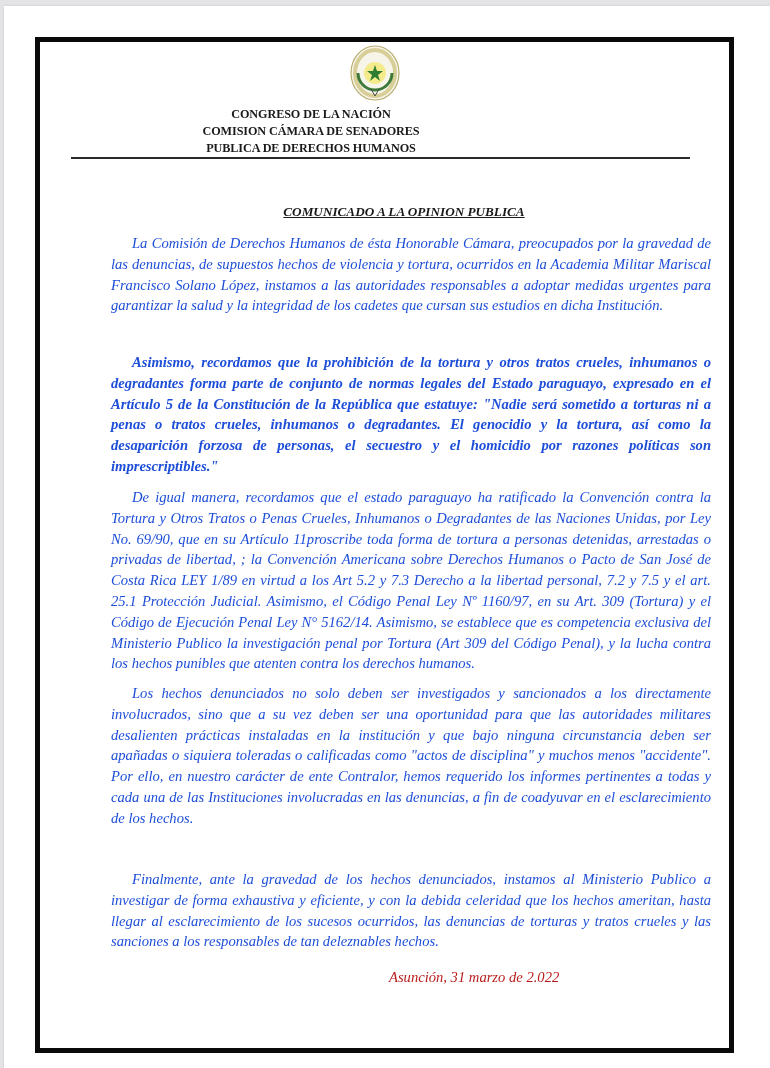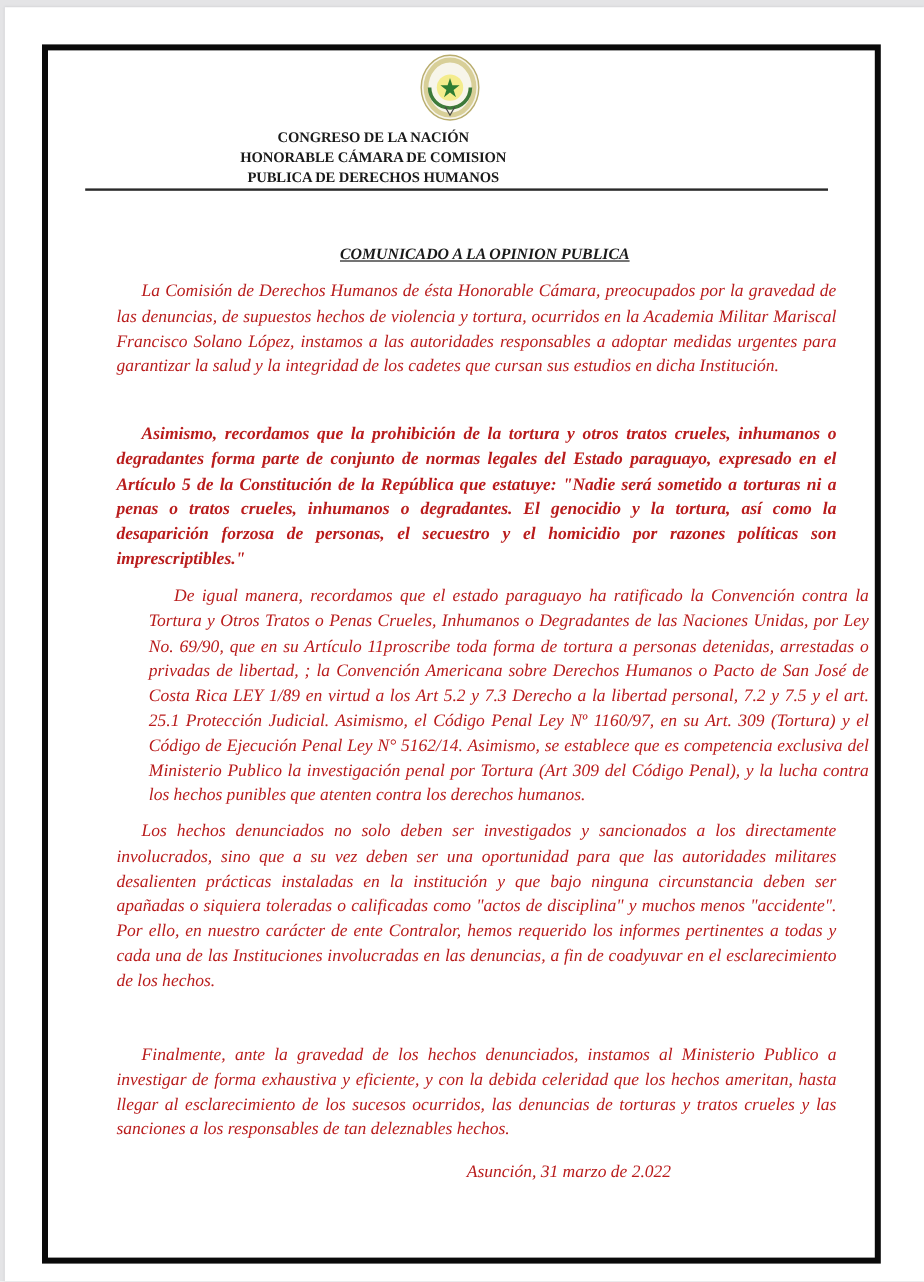--- a/index.html
+++ b/index.html
@@ -33,28 +33,28 @@
   .rule {
     position: absolute; left: 71px; top: 157px; width: 619px; height: 2px;
     background: #2a2a2a;
   }
   .title {
     position: absolute; left: 0; width: 808px; top: 204px; text-align: center;
     font-family: "Liberation Serif", serif; font-weight: bold; font-style: italic;
     text-decoration: underline; font-size: 13.2px; color: #1a1a1a;
   }
   .body-text {
-    position: absolute; left: 97px; width: 600px;
+    position: absolute; left: 111px; width: 600px;
     font-family: "Liberation Serif", serif; font-style: italic;
-    font-size: 14.6px; line-height: 20.8px; color: #b91c1c;
+    font-size: 14.6px; line-height: 20.8px; color: #1d4ed8;
     text-align: justify; text-indent: 21px; margin: 0;
   }
   .p1 { top: 233px; }
   .p2 { top: 352px; font-weight: bold; }
-  .p3 { top: 487px; margin-left: 27px; }
+  .p3 { top: 487px; }
   .p4 { top: 683px; }
   .p5 { top: 841px; margin-top: 28px; }
   .signoff {
     position: absolute; left: 389px; top: 969px;
     font-family: "Liberation Serif", serif; font-style: italic;
     font-size: 14.6px; color: #b91c1c;
   }
 </style>
 </head>
 <body>
@@ -68,21 +68,21 @@
     <ellipse cx="31" cy="29" rx="20" ry="23" fill="none" stroke="#d8cf98" stroke-width="4"></ellipse>
     <path d="M 14 29 A 17 17 0 0 0 31 46" fill="none" stroke="#3d7a3a" stroke-width="3"></path>
     <path d="M 48 29 A 17 17 0 0 1 31 46" fill="none" stroke="#3d7a3a" stroke-width="3"></path>
     <circle cx="31" cy="29" r="11" fill="#f4ec8c"></circle>
     <polygon points="31,21 33,27 39,27 34,31 36,37 31,33 26,37 28,31 23,27 29,27" fill="#2e7d32"></polygon>
     <path d="M 27 45 L 31 52 L 35 45" fill="none" stroke="#4a4a4a" stroke-width="1"></path>
   </svg>
 </div>
 
 <div class="heading h1">CONGRESO DE LA NACIÓN</div>
-<div class="heading h2">HONORABLE CÁMARA DE COMISION</div>
+<div class="heading h2">COMISION CÁMARA DE SENADORES</div>
 <div class="heading h3">PUBLICA DE DERECHOS HUMANOS</div>
 <div class="rule"></div>
 
 <div class="title">COMUNICADO A LA OPINION PUBLICA</div>
 
 <p class="body-text p1">La Comisión de Derechos Humanos de ésta Honorable Cámara, preocupados por la gravedad de las denuncias, de supuestos hechos de violencia y tortura, ocurridos en la Academia Militar Mariscal Francisco Solano López, instamos a las autoridades responsables a adoptar medidas urgentes para garantizar la salud y la integridad de los cadetes que cursan sus estudios en dicha Institución.</p>
 <p class="body-text p2">Asimismo, recordamos que la prohibición de la tortura y otros tratos crueles, inhumanos o degradantes forma parte de conjunto de normas legales del Estado paraguayo, expresado en el Artículo 5 de la Constitución de la República que estatuye: "Nadie será sometido a torturas ni a penas o tratos crueles, inhumanos o degradantes. El genocidio y la tortura, así como la desaparición forzosa de personas, el secuestro y el homicidio por razones políticas son imprescriptibles."</p>
 <p class="body-text p3">De igual manera, recordamos que el estado paraguayo ha ratificado la Convención contra la Tortura y Otros Tratos o Penas Crueles, Inhumanos o Degradantes de las Naciones Unidas, por Ley No. 69/90, que en su Artículo 11proscribe toda forma de tortura a personas detenidas, arrestadas o privadas de libertad, ;  la Convención Americana  sobre Derechos Humanos o Pacto de San José de Costa Rica LEY 1/89 en virtud  a los Art 5.2 y 7.3 Derecho a la libertad personal, 7.2 y 7.5  y el art. 25.1 Protección Judicial. Asimismo, el Código Penal Ley Nº 1160/97,  en su Art. 309 (Tortura) y el Código de Ejecución Penal Ley N° 5162/14. Asimismo, se establece que es competencia exclusiva del Ministerio Publico la investigación penal por Tortura (Art 309 del Código Penal), y la lucha contra los hechos punibles que atenten contra los derechos humanos.</p>
 <p class="body-text p4">Los hechos denunciados no solo deben ser investigados y sancionados a los directamente involucrados, sino que a su vez deben ser una oportunidad para que las autoridades militares desalienten prácticas instaladas en la institución y que bajo ninguna circunstancia deben ser apañadas o siquiera toleradas o calificadas como "actos de disciplina" y muchos menos "accidente". Por ello, en nuestro carácter de ente Contralor, hemos requerido los informes pertinentes a todas y cada una de las Instituciones involucradas en las denuncias, a fin de coadyuvar en el esclarecimiento de los hechos.</p>
 <p class="body-text p5">Finalmente, ante la gravedad de los hechos denunciados, instamos al Ministerio Publico a investigar de forma exhaustiva y eficiente, y con la debida celeridad que los hechos ameritan, hasta llegar al esclarecimiento de los sucesos ocurridos, las denuncias de torturas y tratos crueles y las sanciones a los responsables de tan deleznables hechos.</p>

